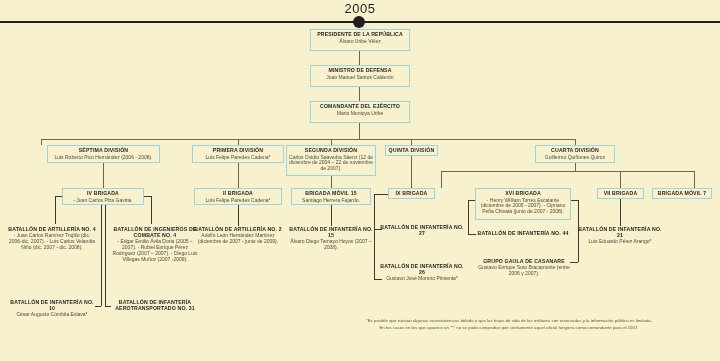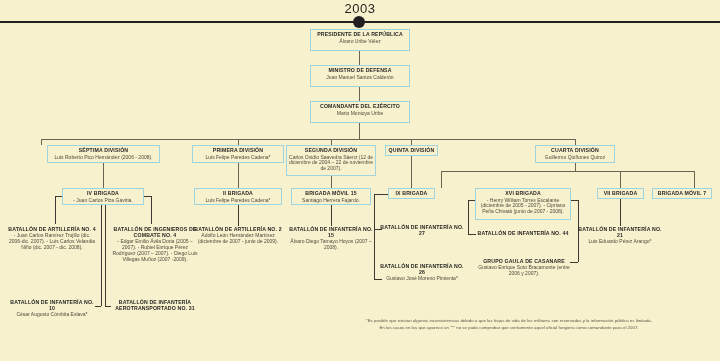--- a/index.html
+++ b/index.html
@@ -71,21 +71,21 @@
     position:absolute;left:300px;top:318px;width:418px;
     text-align:center;font-size:4.4px;line-height:1.55;
     color:#5c5647;
   }
 </style>
 </head>
 <body>
 
 <div id="root">
 
-  <div class="year-label">2003</div>
+  <div class="year-label">2005</div>
   <div class="year-rule"></div>
   <div class="year-dot"></div>
 
   <div class="box" style="left:310px;top:29px;width:100px;height:22px;">
     <span class="t">PRESIDENTE DE LA REPÚBLICA</span>
     <span class="s">Álvaro Uribe Vélez</span>
   </div>
   <div class="v" style="left:359px;top:51px;height:14px;"></div>
 
   <div class="box" style="left:310px;top:65px;width:100px;height:22px;">

